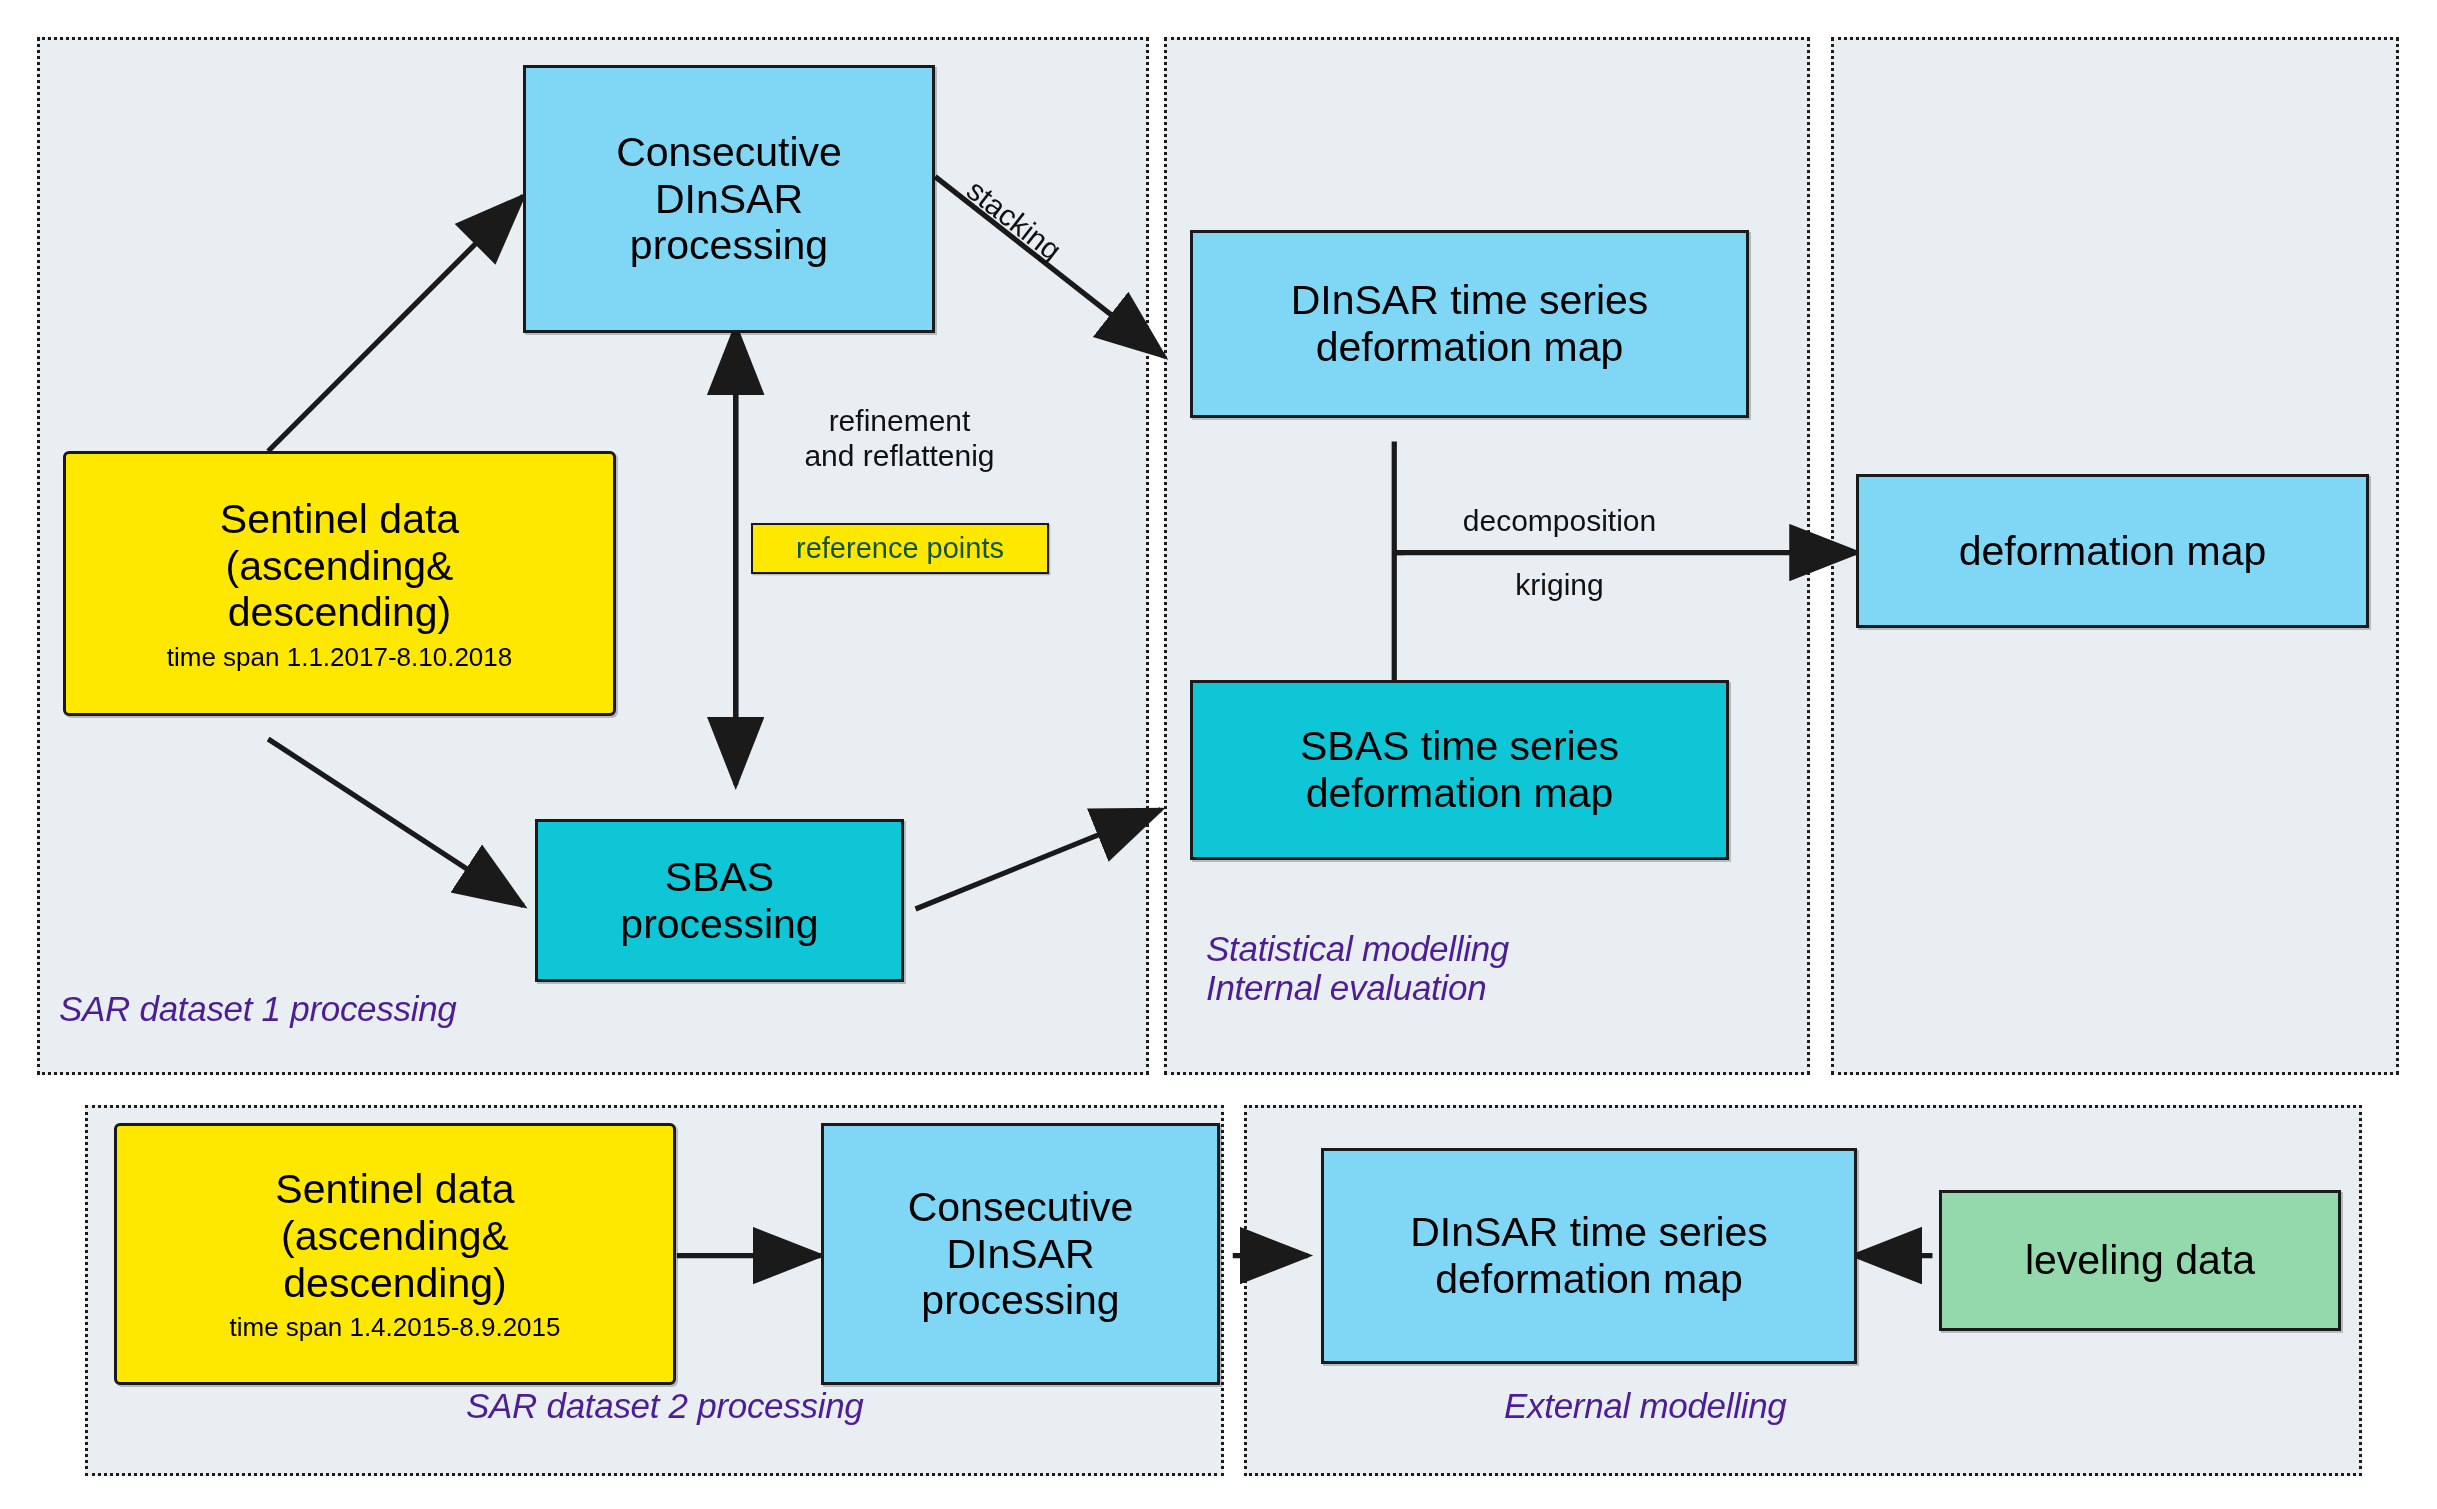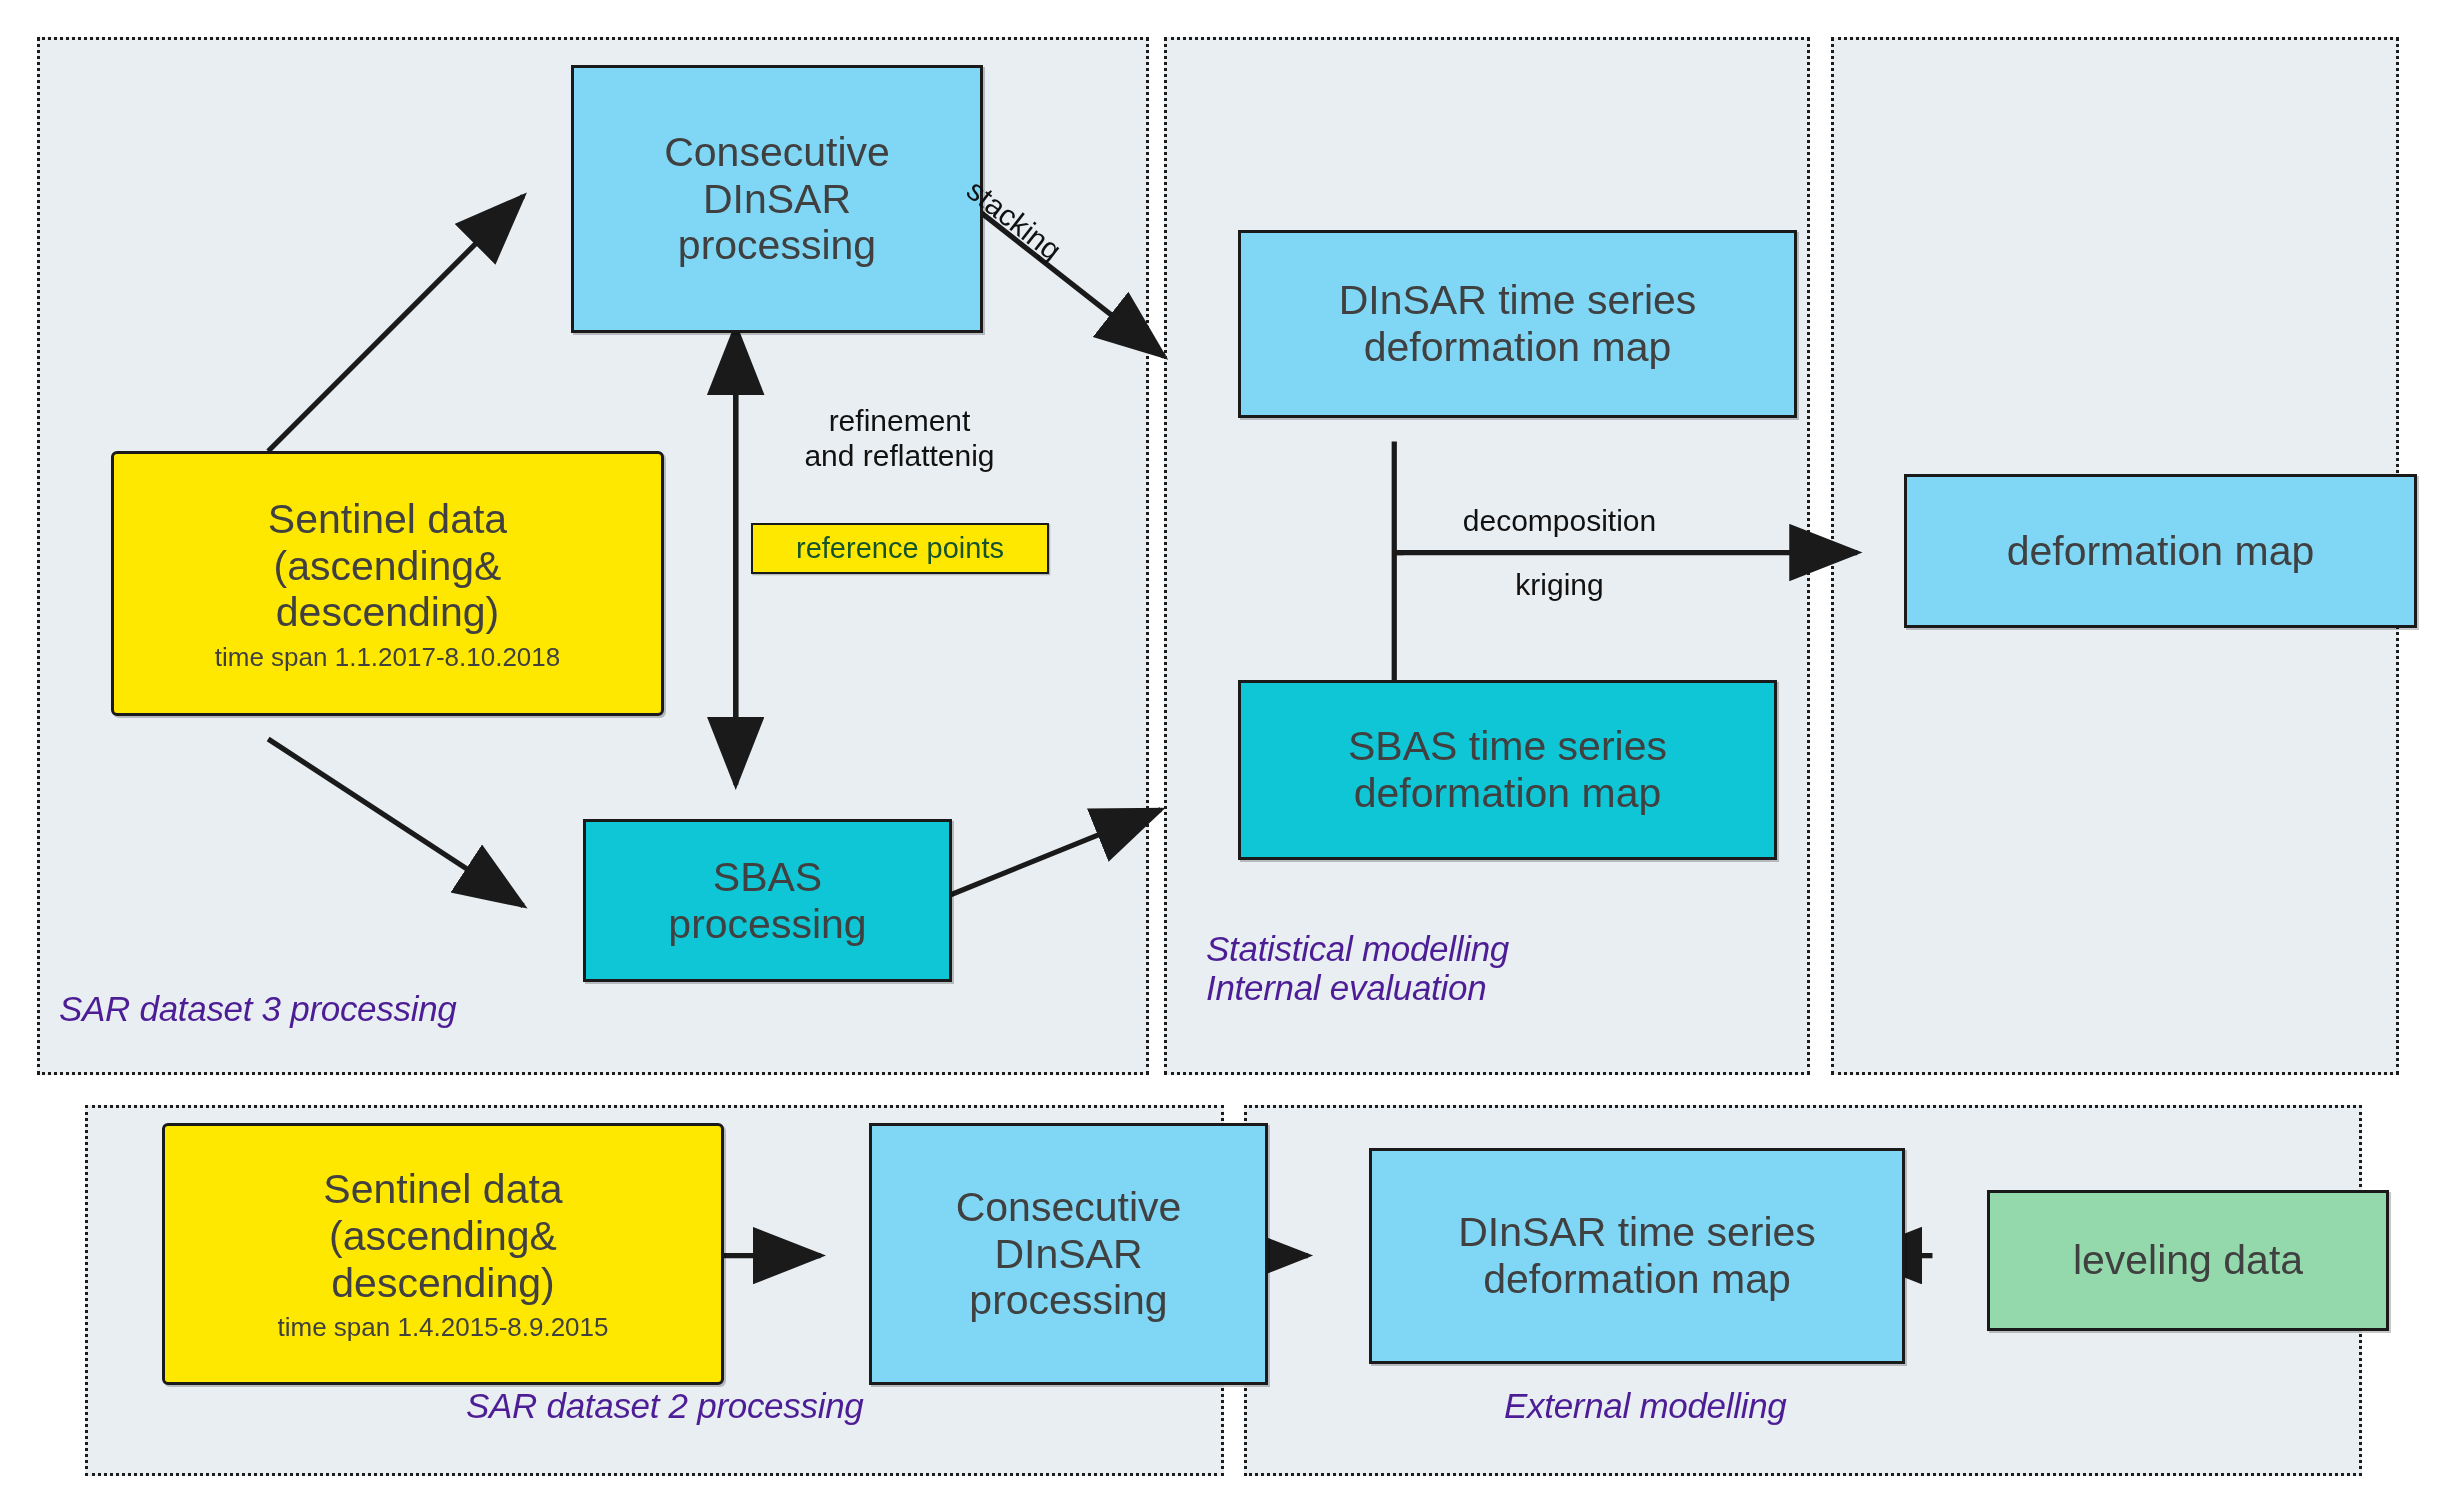--- a/index.html
+++ b/index.html
@@ -33,26 +33,25 @@
   
   .box{
     position:absolute;
     box-sizing:border-box;
     border:3.3px solid #1a1a1a;
     display:flex;
     flex-direction:column;
     align-items:center;
     justify-content:center;
     text-align:center;
-    color:#404040;
+    color:#000000;
     line-height:1.14;
     font-size:41px;
     padding:2.6px 5.2px;
     box-shadow:2px 2px 0 rgba(0,0,0,0.22);
-    margin-left:48px;
   }
   .box .sub{
     font-size:26px;
     line-height:1.1;
     margin-top:6.5px;
   }
   .blue{background:#7fd7f5;}
   .teal{background:#0fc6d6;}
   .yellow{background:#ffe800;border-radius:6px;}
   .green{background:#93d9ab;}
@@ -161,21 +160,21 @@
 
   <div class="note" style="left:759px; top:404px; width:281px;">refinement
 and reflattenig</div>
 
   <div class="tag" style="left:751px; top:523px; width:298px; height:51px;">
     <span>reference points</span>
   </div>
 
   <div class="note rot" style="left:981px; top:173px; transform:rotate(38deg);">stacking</div>
 
-  <div class="panel-label" style="left:59px; top:989px;">SAR dataset 3 processing</div>
+  <div class="panel-label" style="left:59px; top:989px;">SAR dataset 1 processing</div>
 
   <div class="box blue" style="left:1190px; top:230px; width:559px; height:188px;">
     <span>DInSAR time series</span>
     <span>deformation map</span>
   </div>
 
   <div class="box teal" style="left:1190px; top:680px; width:539px; height:180px;">
     <span>SBAS time series</span>
     <span>deformation map</span>
   </div>

